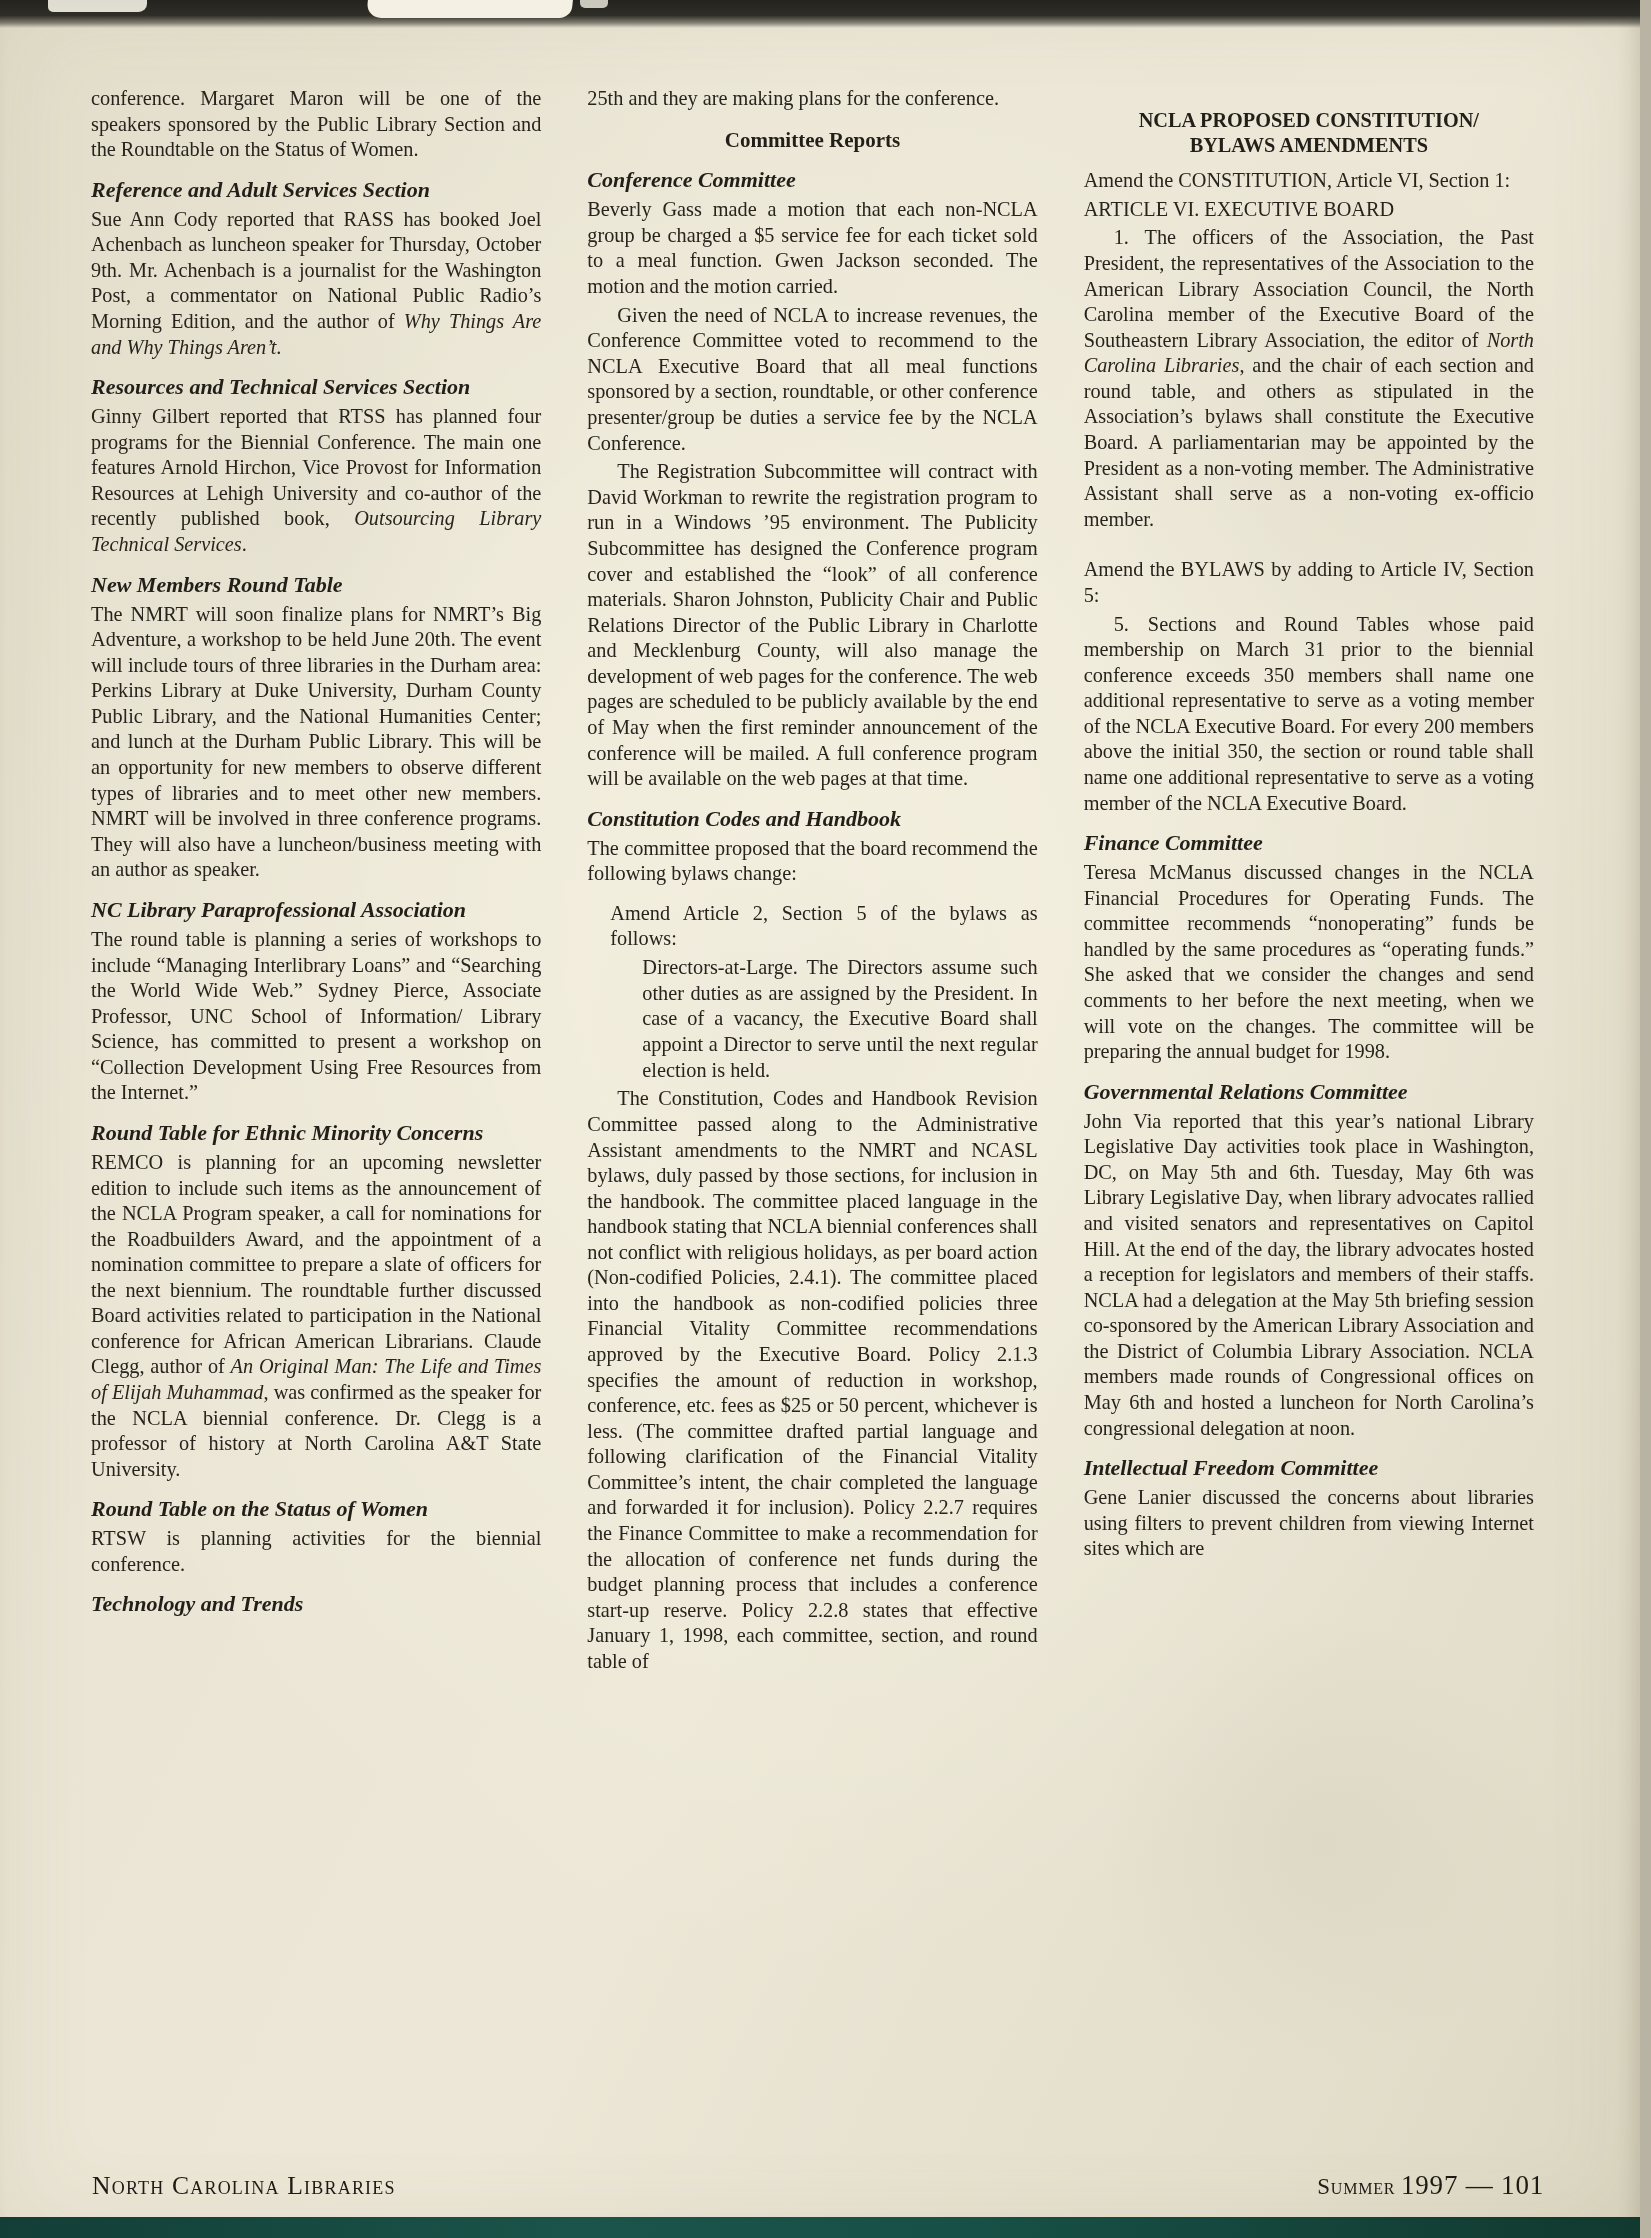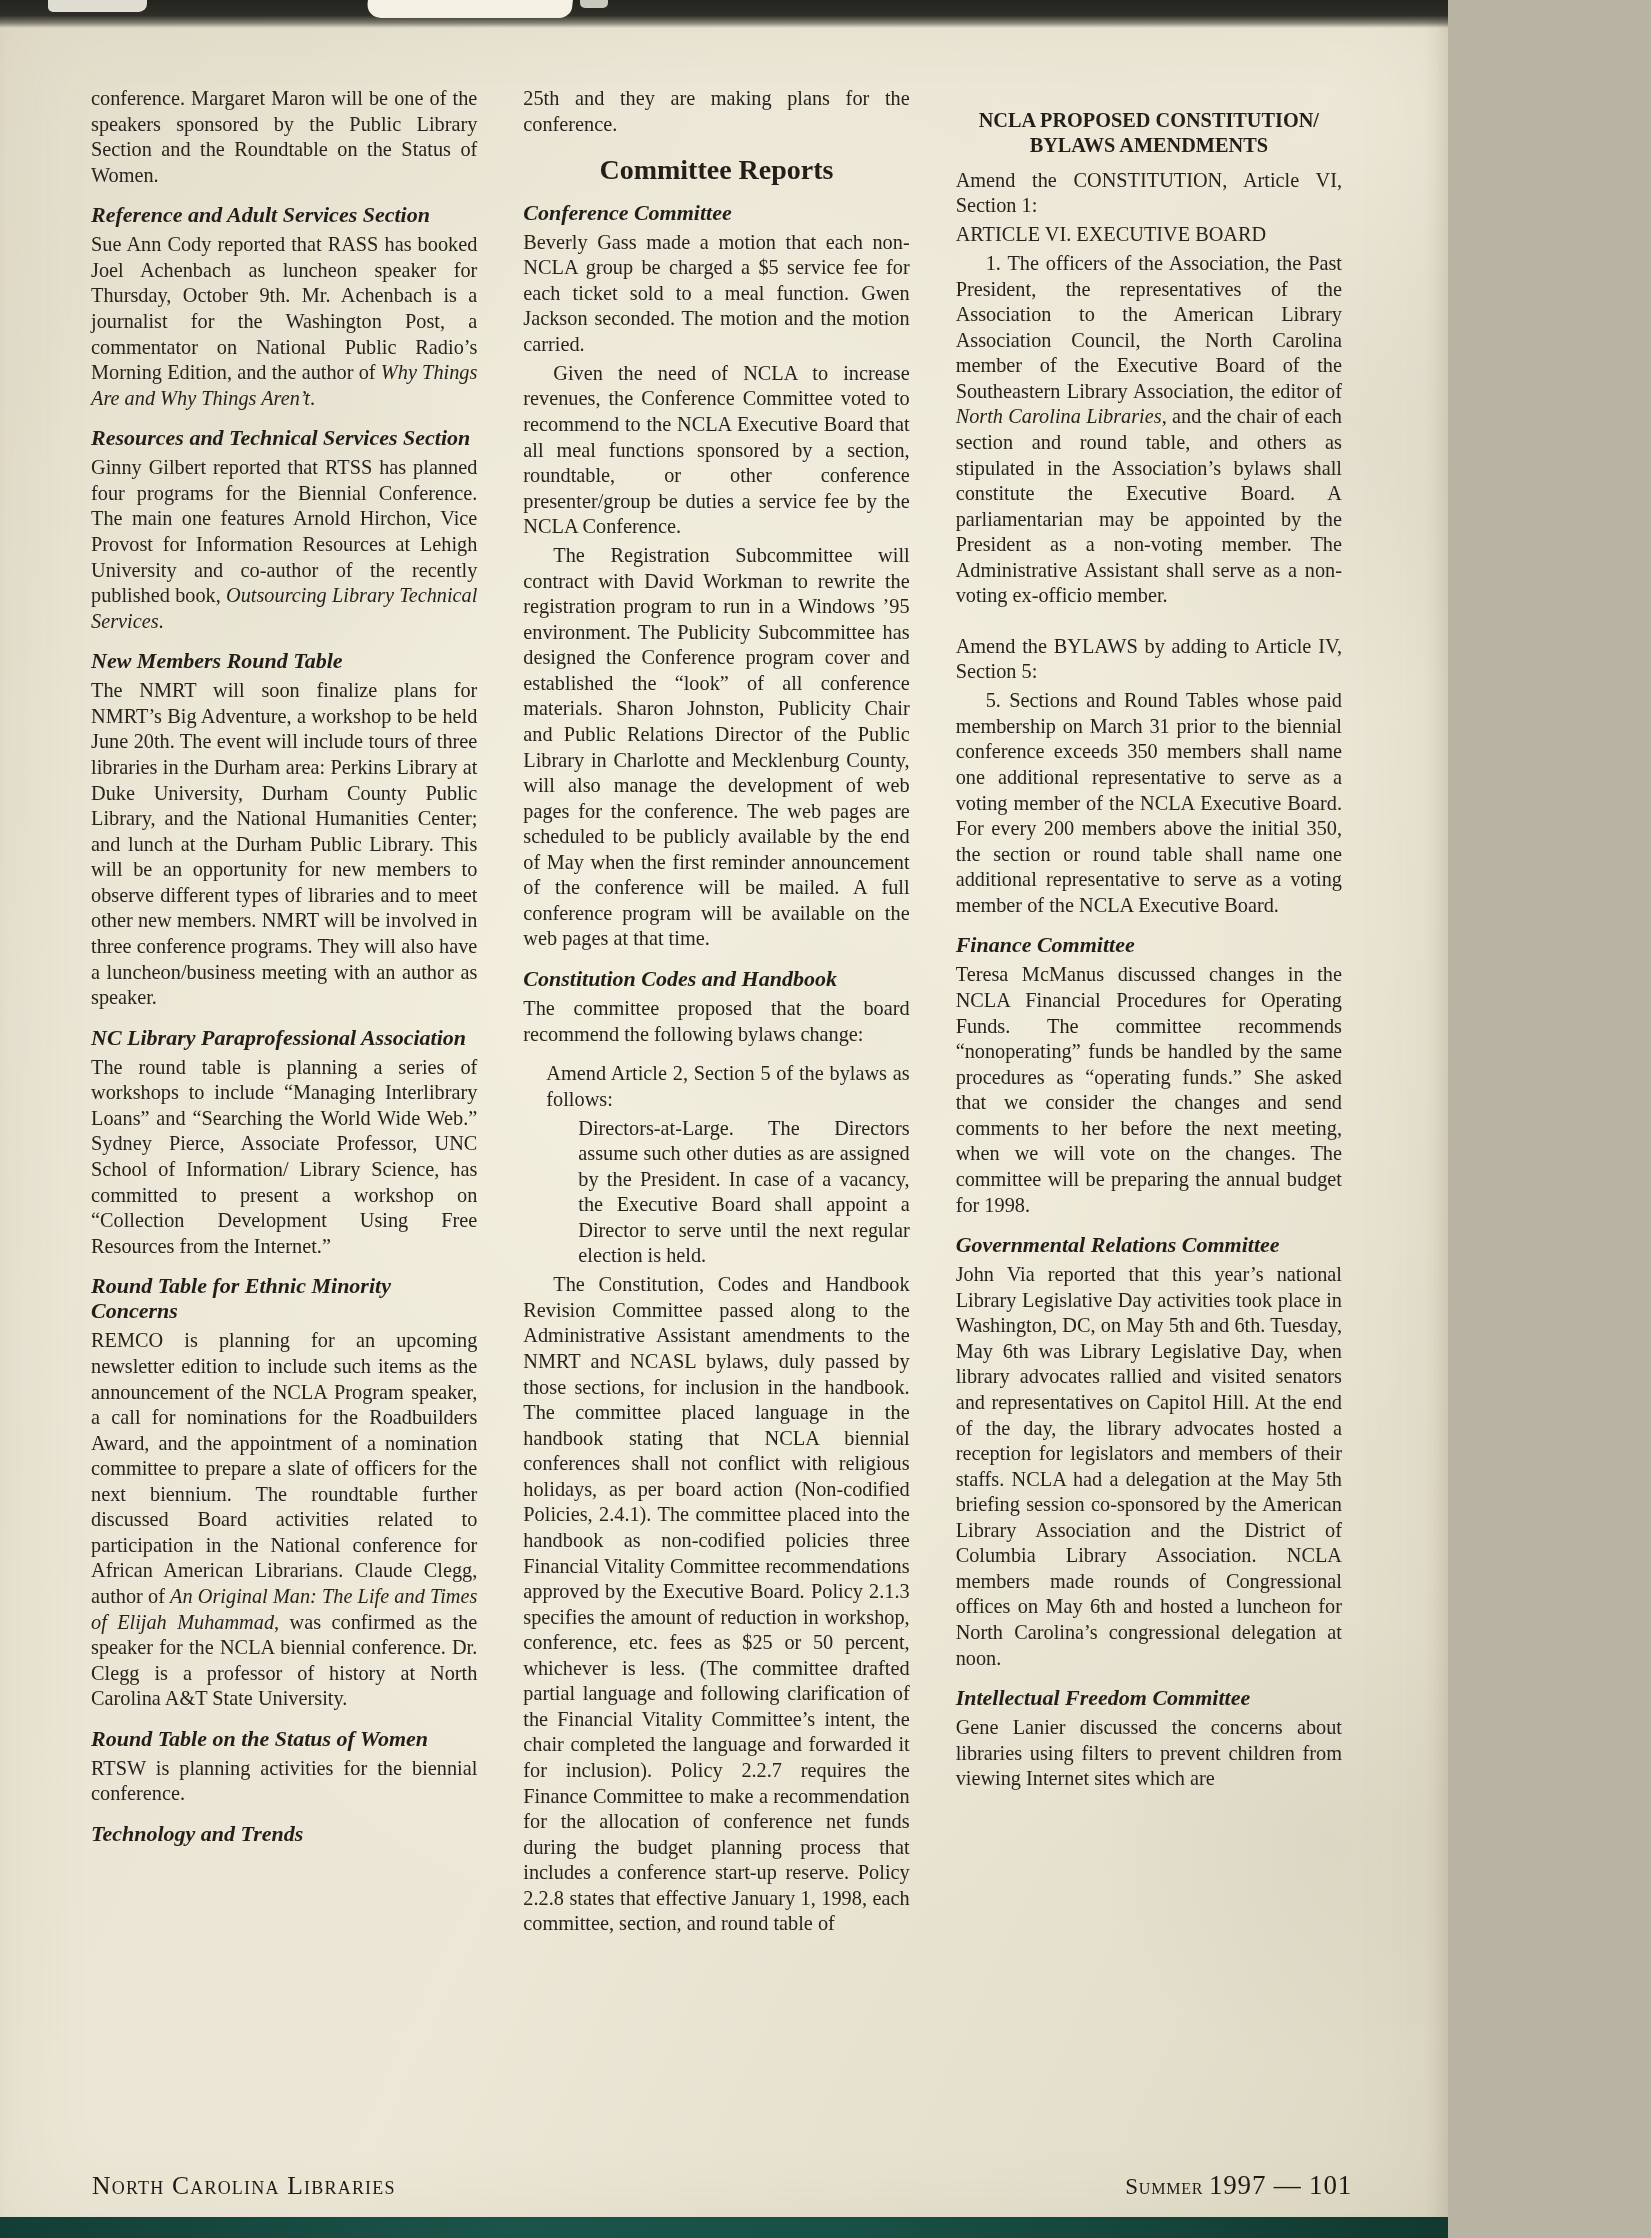--- a/index.html
+++ b/index.html
@@ -1,21 +1,21 @@
 <!DOCTYPE html>
 <html style="font-size:13.2px"><head>
 <meta charset="utf-8">
 <style>
   * { margin: 0; padding: 0; box-sizing: border-box; }
   html, body { background: #b8b3a2; }
   body { width: 1652px; }
 
   .page {
     position: relative;
-    width: 1448px;
+    width: 1640px;
     height: 2239px;
     overflow: hidden;
     color: #27241d;
     font-family: "Liberation Serif", serif;
     background:
       radial-gradient(ellipse 1156px 1486px at 48% 42%, rgba(255,252,238,0.45), rgba(255,252,238,0) 70%),
       linear-gradient(115deg, #e3decb 0%, #eae5d4 30%, #ece7d6 55%, #e4dfcc 85%, #dcd7c2 100%);
     box-shadow: inset -8.3px 0 15px rgba(70,60,40,0.12), inset 0 0 99px rgba(120,108,78,0.10);
   }
 
@@ -68,21 +68,21 @@
     font-weight: bold;
     font-style: italic;
     font-size: 22px;
     line-height: 1.14;
     margin-top: 14px;
     margin-bottom: 5px;
     color: #221f19;
   }
   .center-heading {
     font-weight: bold;
-    font-size: 28px;
+    font-size: 21px;
     text-align: center;
     margin: 16.5px 0 10px 0;
     color: #221f19;
   }
   .caps-heading {
     font-weight: bold;
     font-size: 20.3px;
     line-height: 1.28;
     text-align: center;
     white-space: pre-line;

